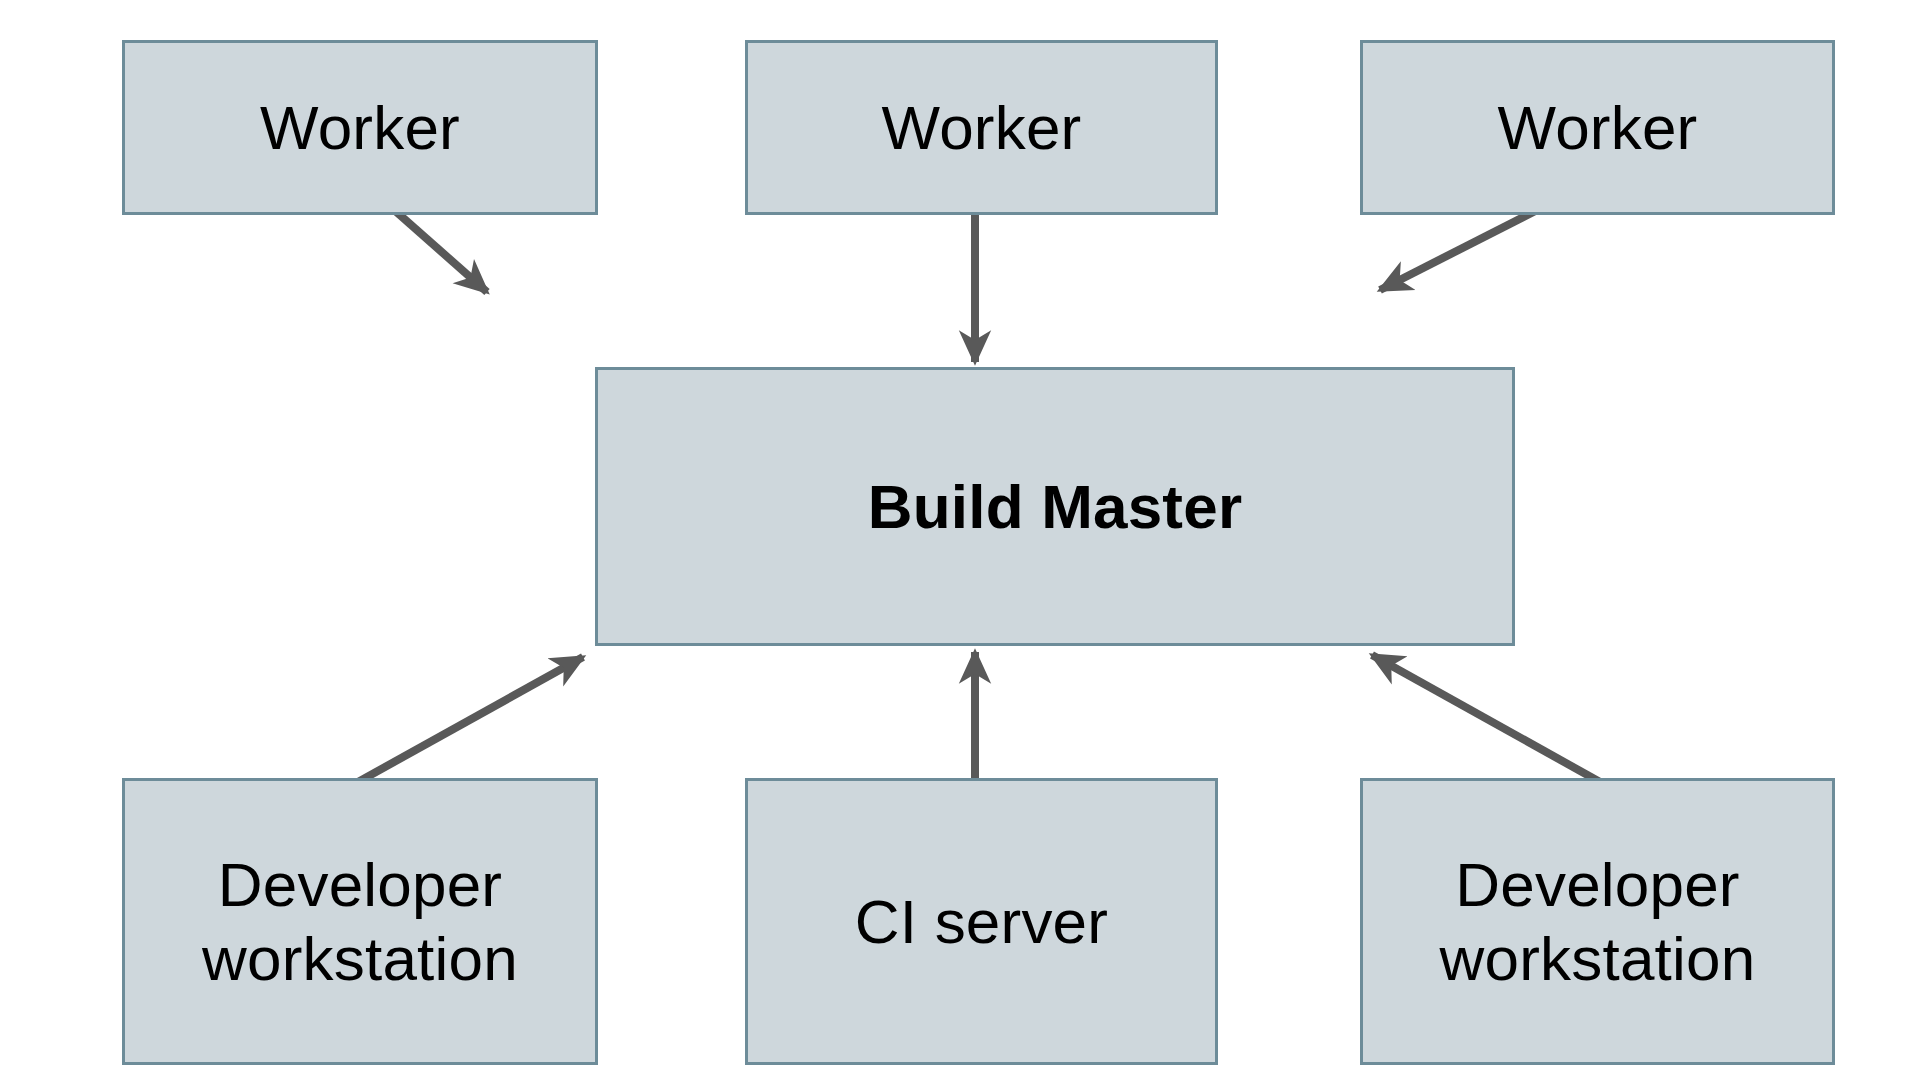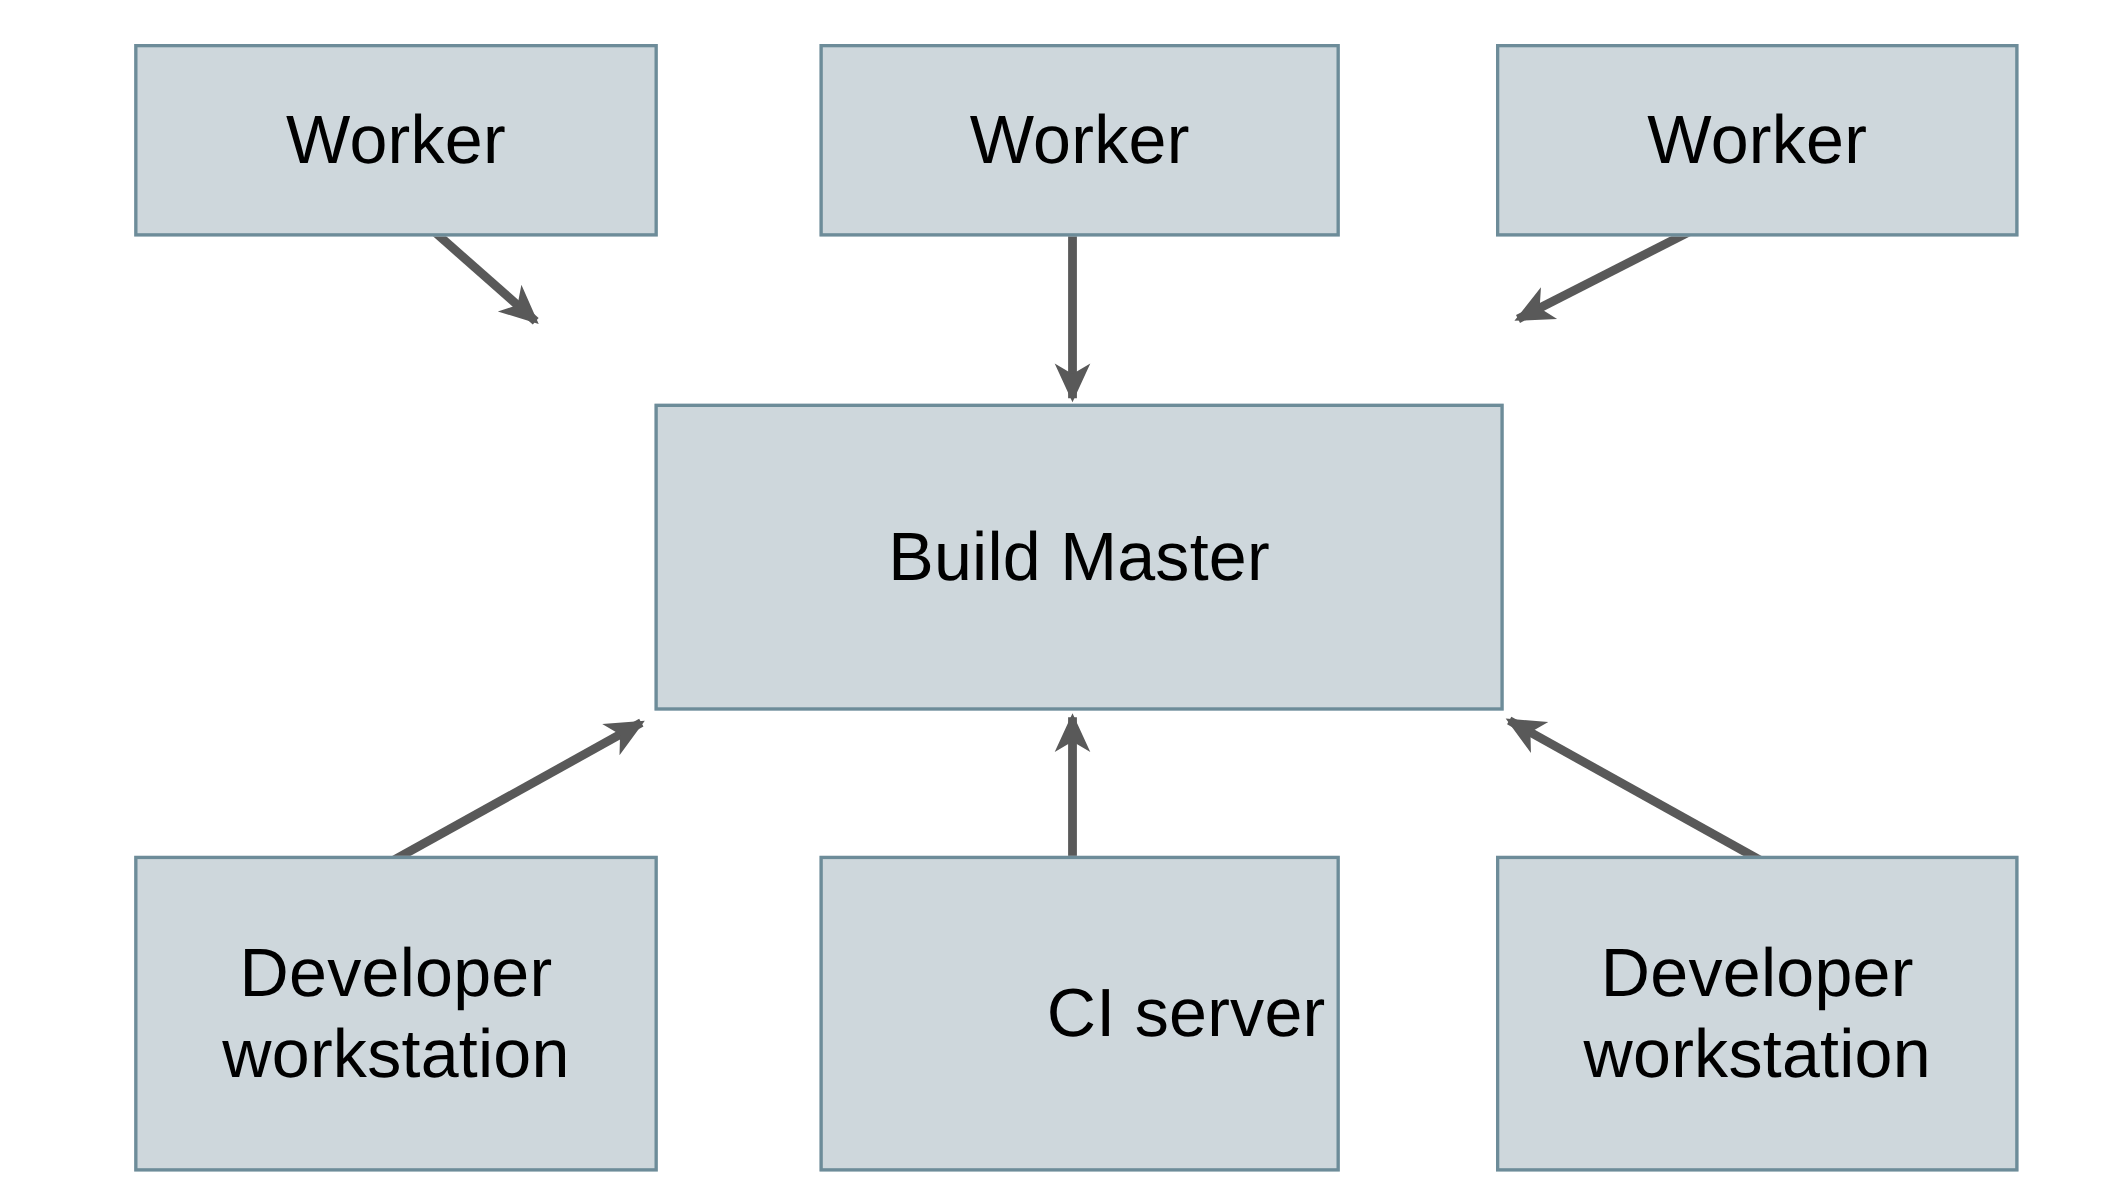--- a/index.html
+++ b/index.html
@@ -34,24 +34,24 @@
   .node-label {
     display: block;
     padding: 0 10px;
     white-space: pre-line;
   }
   
   #node-worker-left   { left: 122px;  top: 40px;  width: 476px; height: 175px; font-size: 62px; }
   #node-worker-mid    { left: 745px;  top: 40px;  width: 473px; height: 175px; font-size: 62px; }
   #node-worker-right  { left: 1360px; top: 40px;  width: 475px; height: 175px; font-size: 62px; }
   
-  #node-build-master  { left: 595px;  top: 367px; width: 772px; height: 279px; font-size: 62px; }
+  #node-build-master  { left: 595px;  top: 367px; width: 920px; height: 279px; font-size: 62px; font-weight: bold; }
   
   #node-dev-left      { left: 122px;  top: 778px; width: 476px; height: 287px; font-size: 62px; }
-  #node-ci-server     { left: 745px;  top: 778px; width: 473px; height: 287px; font-size: 62px; justify-content: flex-end; }
+  #node-ci-server     { left: 745px;  top: 778px; width: 473px; height: 287px; font-size: 62px; }
   #node-dev-right     { left: 1360px; top: 778px; width: 475px; height: 287px; font-size: 62px; }
 
   #edge-layer {
     position: absolute;
     left: 0;
     top: 0;
     width: 1910px;
     height: 1090px;
     pointer-events: none;
   }

